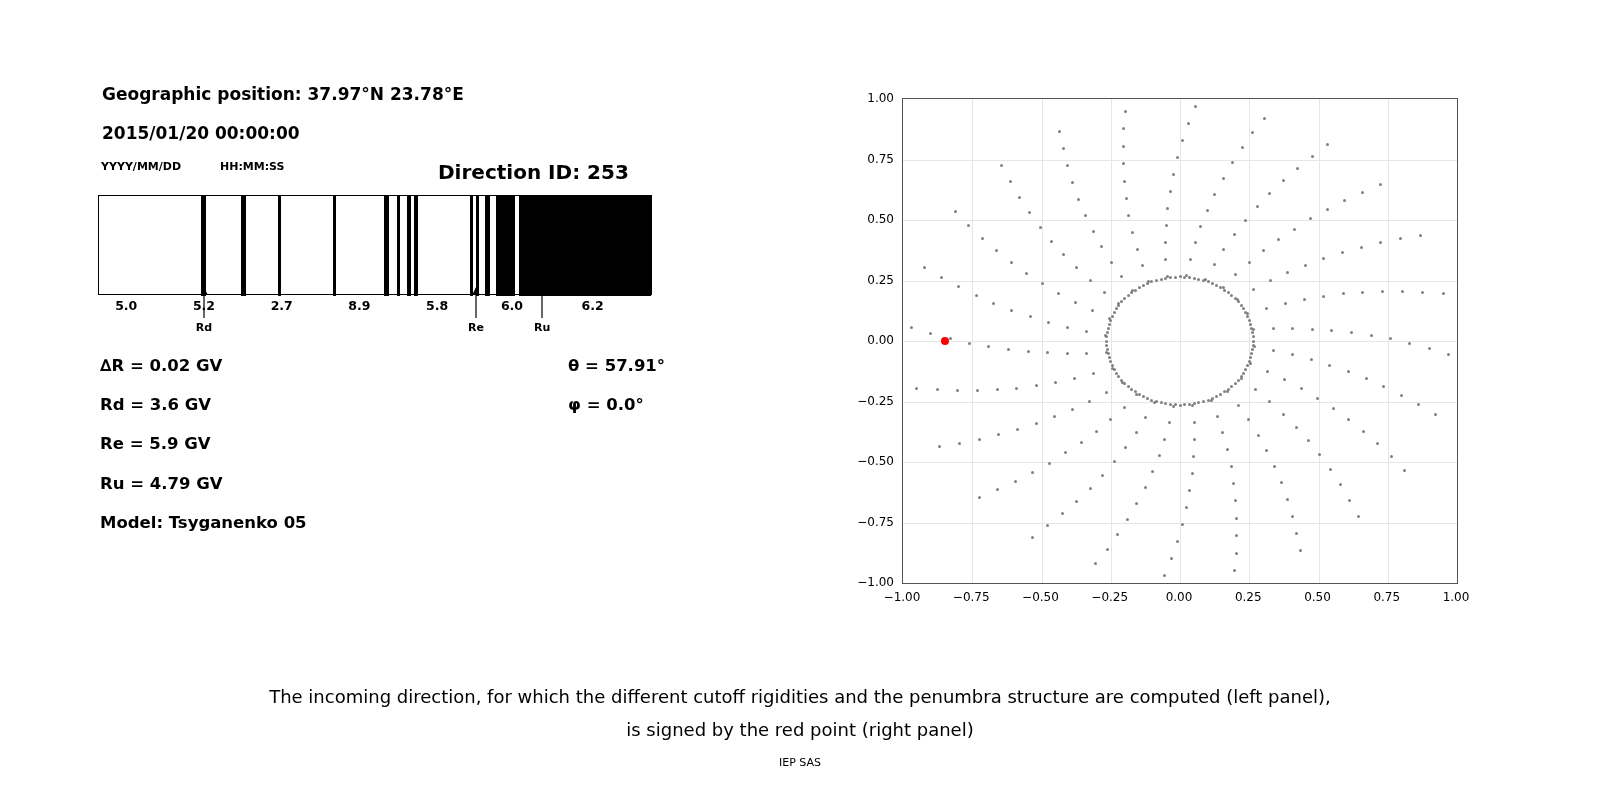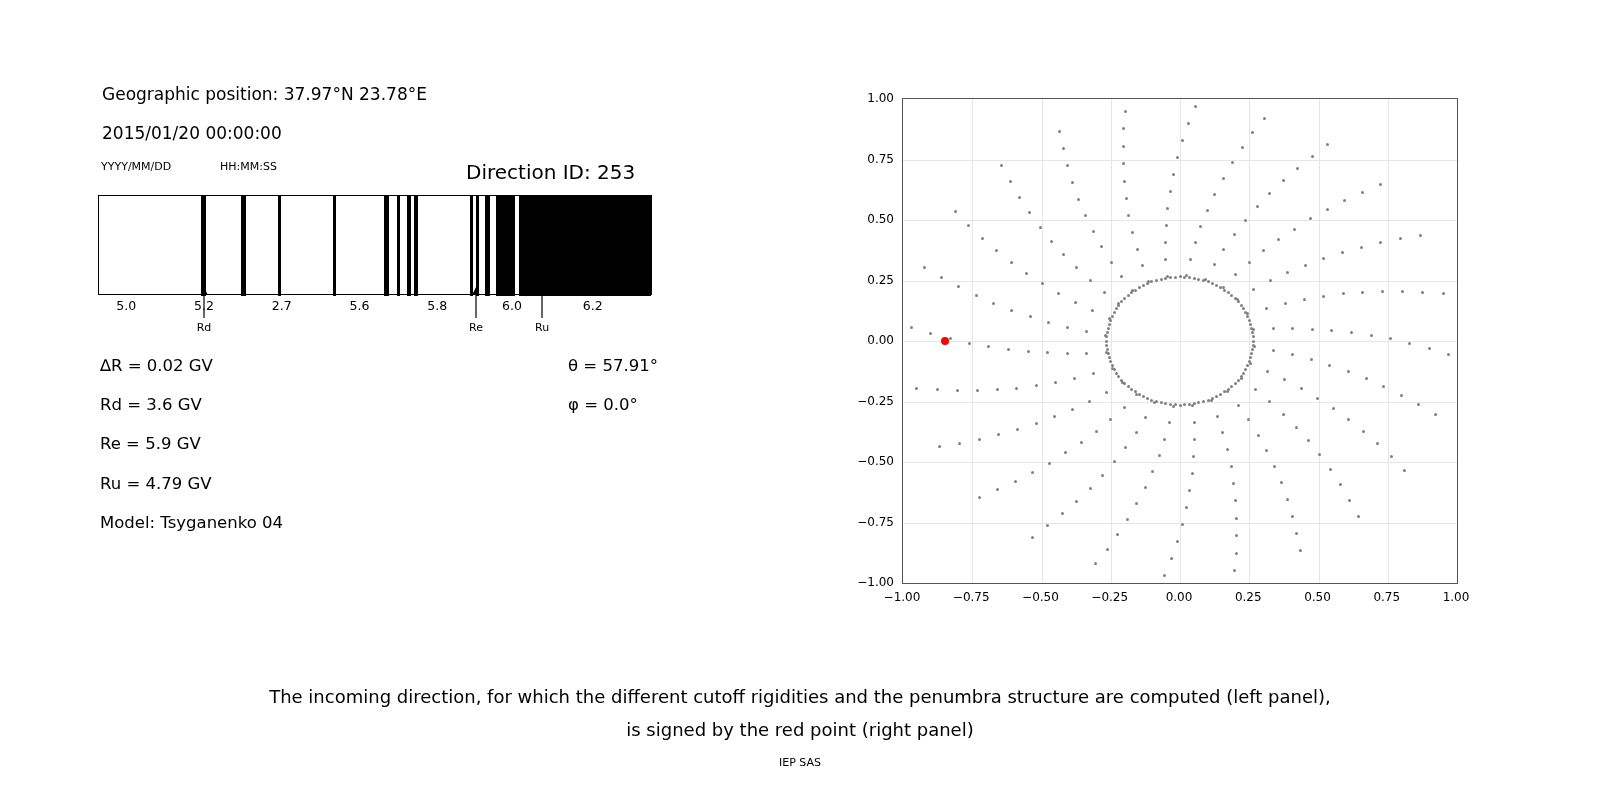--- a/index.html
+++ b/index.html
@@ -4,29 +4,29 @@
 <style>
   html,body{margin:0;padding:0;}
   body{
     width:1600px;height:800px;
     background:#ffffff;
     font-family:"DejaVu Sans", sans-serif;
     color:#000000;
     overflow:hidden;
     position:relative;
   }
-  .panel-left{position:absolute;left:0;top:0;width:760px;height:620px;}
+  .panel-left{position:absolute;left:0;top:0;width:760px;height:620px;font-weight:bold;}
   .panel-right{position:absolute;left:800px;top:0;width:800px;height:660px;}
 
   
   .geo{position:absolute;left:102px;top:84px;font-size:17px;}
   .datetime{position:absolute;left:102px;top:123px;font-size:17px;}
   .fmt-date{position:absolute;left:101px;top:160px;font-size:11px;}
   .fmt-time{position:absolute;left:220px;top:160px;font-size:11px;}
-  .dirid{position:absolute;left:466px;top:160px;font-size:20px;}
+  .dirid{position:absolute;left:438px;top:160px;font-size:20px;}
 
   
   .penumbra-wrap{position:absolute;left:98px;top:195px;width:554px;height:100px;}
   .penumbra-frame{position:absolute;left:0;top:0;width:554px;height:100px;
       border:1px solid #000;box-sizing:border-box;background:#fff;}
   .pband{position:absolute;top:0;height:100px;background:#000;}
 
   
   .ax{position:absolute;left:98px;top:295px;width:556px;height:60px;}
   .tlabel{position:absolute;top:3px;font-size:12.5px;transform:translateX(-50%);}
@@ -88,21 +88,21 @@
           <div class="pband" style="left: 396.507px; width: 19.4366px;"></div>
           <div class="pband" style="left: 419.831px; width: 132.169px;"></div>
         </div>
     </div>
   </div>
 
   <div class="ax" id="penumbra-axis">
       <div class="tlabel" style="left: 28.2113px;">5.0</div>
       <div class="tlabel" style="left: 105.958px;">5.2</div>
       <div class="tlabel" style="left: 183.704px;">2.7</div>
-      <div class="tlabel" style="left: 261.451px;">5.6</div>
+      <div class="tlabel" style="left: 261.451px;">8.9</div>
       <div class="tlabel" style="left: 339.197px;">5.8</div>
       <div class="tlabel" style="left: 414px;">6.0</div>
       <div class="tlabel" style="left: 494.69px;">6.2</div>
       <div class="arrow" style="left: 99.9577px; top: -8px;">
         <svg width="12" height="32">
           <line x1="6" y1="31" x2="6" y2="6" stroke="#000" stroke-width="1.2"></line>
           <polygon points="6,0 2.2,8 9.8,8" fill="#000"></polygon>
         </svg>
       </div>
       <div class="alabel" style="left: 105.958px; top: 26px;">Rd</div>
@@ -119,21 +119,21 @@
           <polygon points="6,0 2.2,8 9.8,8" fill="#000"></polygon>
         </svg>
       </div>
       <div class="alabel" style="left: 444.155px; top: 26px;">Ru</div>
     </div>
 
   <div class="res r1">∆R = 0.02 GV</div>
   <div class="res r2">Rd = 3.6 GV</div>
   <div class="res r3">Re = 5.9 GV</div>
   <div class="res r4">Ru = 4.79 GV</div>
-  <div class="res r5">Model: Tsyganenko 04</div>
+  <div class="res r5">Model: Tsyganenko 05</div>
   <div class="res rc1">θ = 57.91°</div>
   <div class="res rc2">φ = 0.0°</div>
 </div>
 
 <div class="panel-right">
   
   
   
   
 </div>

